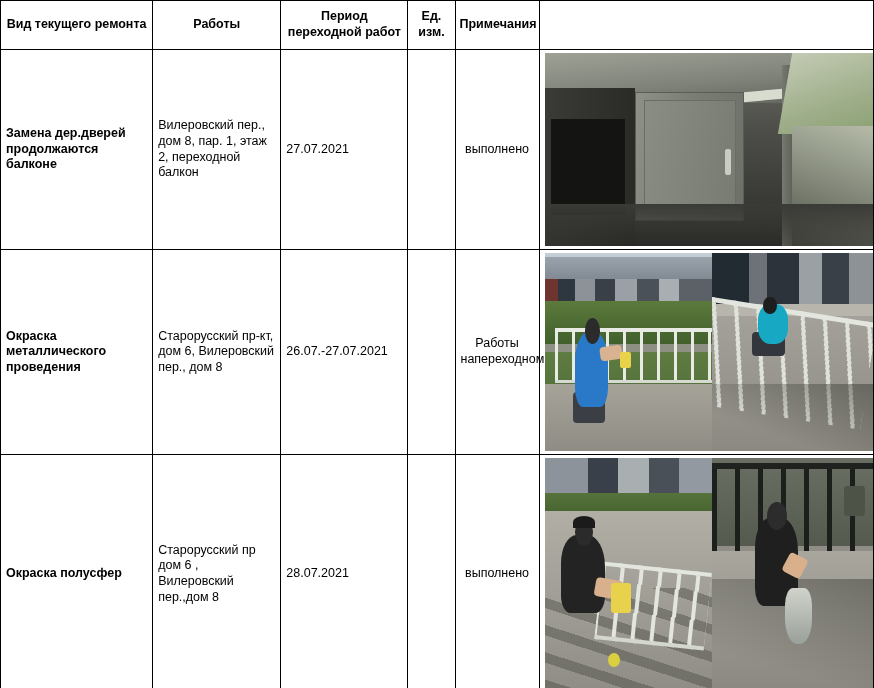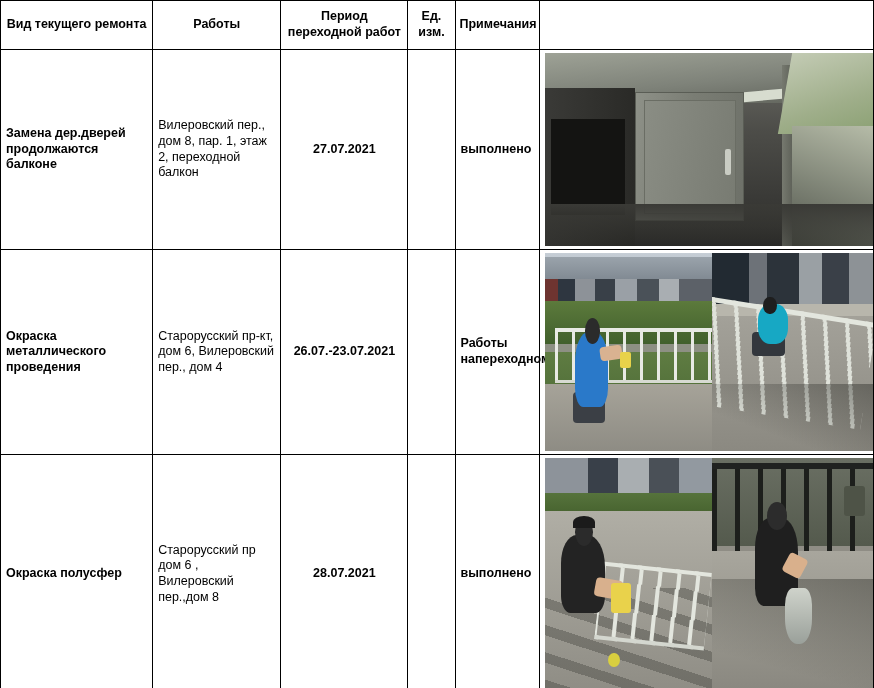--- a/index.html
+++ b/index.html
@@ -62,30 +62,30 @@
     font-weight: bold;
     text-align: left;
     font-size: 12.5px;
   }
   td.cell-addr {
     font-weight: normal;
     text-align: left;
     font-size: 12.5px;
   }
   td.cell-period {
-    font-weight: bold;
-    text-align: center;
+    font-weight: normal;
+    text-align: left;
     font-size: 12.5px;
   }
   td.cell-unit {
     text-align: center;
   }
   td.cell-note {
-    font-size: 12.5px;
-    font-weight: bold;
+    text-align: center;
+    font-size: 12.5px;
   }
   td.cell-photo {
     padding: 0;
     border: none;
     overflow: hidden;
   }
   .photo-wrap {
     display: flex;
     width: 334px;
     height: 100%;
@@ -383,22 +383,22 @@
               <div class="grass"></div>
               <div class="sunlight"></div>
               <div class="floor"></div>
             </div>
           </div>
         </td>
       </tr>
 
       <tr style="height:205px;">
         <td class="cell-type">Окраска металлического проведения</td>
-        <td class="cell-addr">Старорусский пр-кт, дом 6, Вилеровский пер., дом 4</td>
-        <td class="cell-period">26.07.-23.07.2021</td>
+        <td class="cell-addr">Старорусский пр-кт, дом 6, Вилеровский пер., дом 8</td>
+        <td class="cell-period">26.07.-27.07.2021</td>
         <td class="cell-unit"></td>
         <td class="cell-note">Работы напереходном</td>
         <td class="cell-photo">
           <div class="photo-wrap">
             <div class="photo ph2a">
               <div class="sky"></div>
               <div class="bldg"></div>
               <div class="cars"></div>
               <div class="hedge"></div>
               <div class="lawn"></div>

